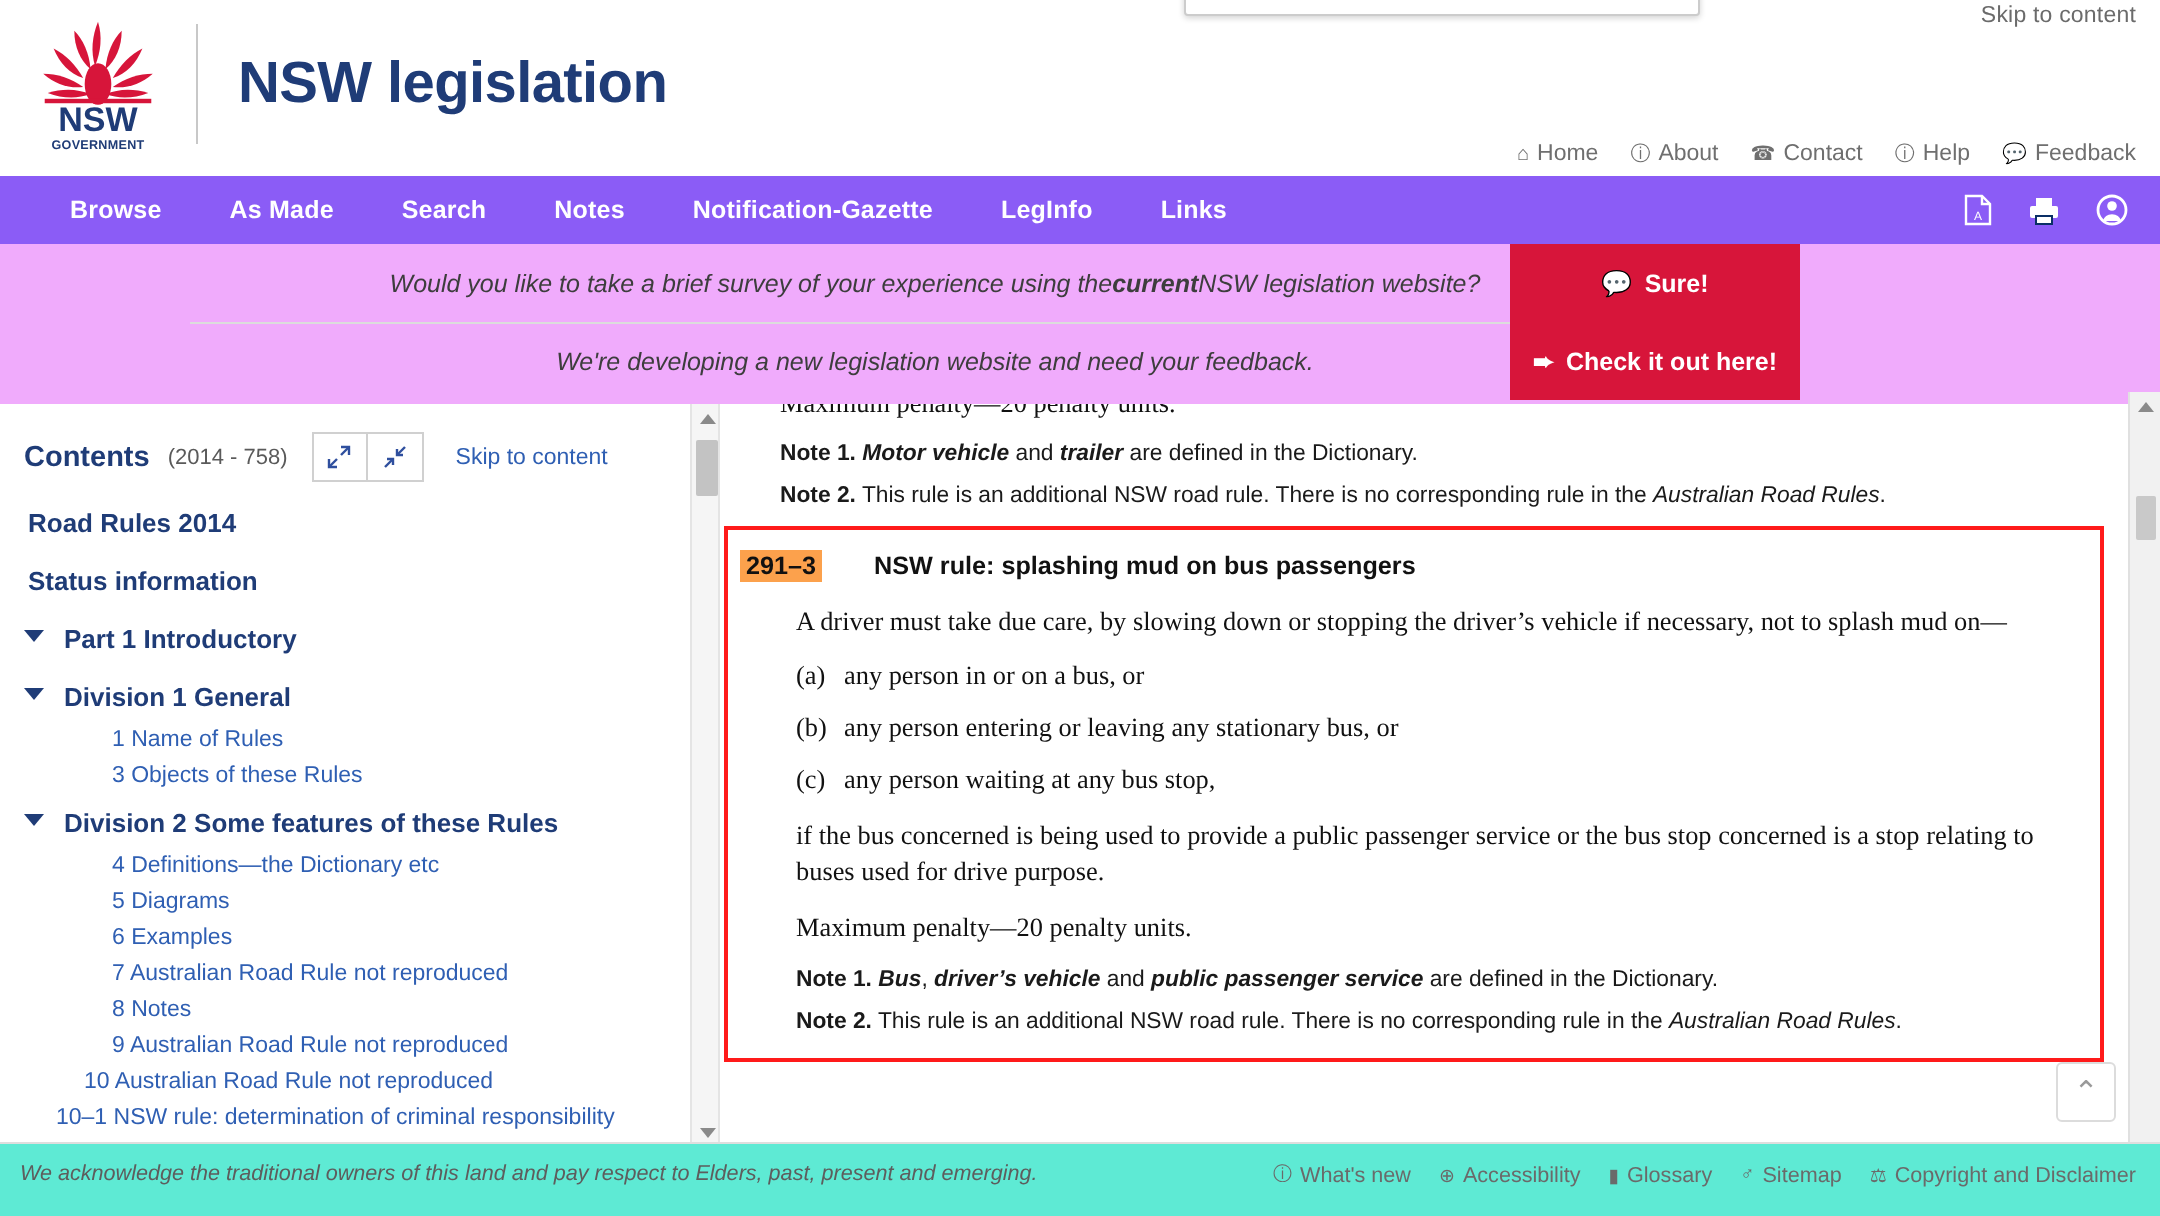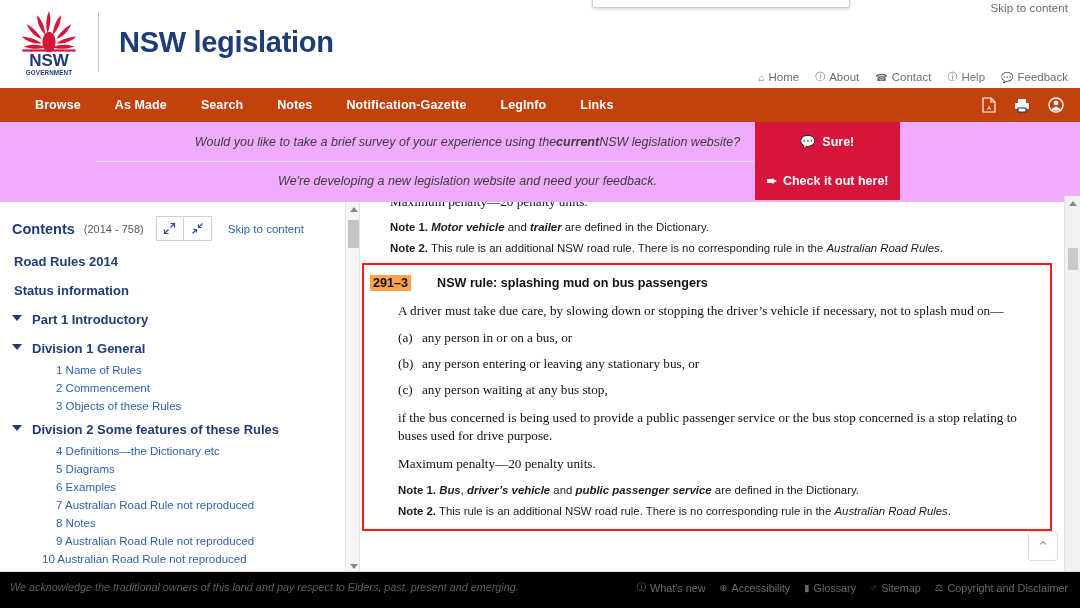--- a/index.html
+++ b/index.html
@@ -39,21 +39,21 @@
   }
   .util-links {
     position: absolute; right: 12px; top: 70px;
     display: flex; gap: 16px; font-size: 11.5px; color: #6f6f6f;
   }
   .util-links a { color: #6f6f6f; text-decoration: none; display:flex; align-items:center; gap:4px; }
   .util-ico { font-size: 10px; display:inline-block; }
 
   
   .navbar {
-    position: relative; height: 34px; background: #c2410c;
+    position: relative; height: 34px; background: #8b5cf6;
     display: flex; align-items: center;
   }
   .navbar-inner { display:flex; align-items:center; height:100%; padding-left: 18px; gap: 0; }
   .nav-item {
     color: #fff; font-size: 12.5px; font-weight: bold;
     padding: 0 17px; line-height: 34px; text-decoration: none; white-space: nowrap;
     letter-spacing: .1px;
   }
   .nav-icons { position:absolute; right: 16px; top:0; height:34px; display:flex; align-items:center; gap: 18px; }
   .nav-icons svg { display:block; }
@@ -170,21 +170,21 @@
   
   .page-scroll {
     position:absolute; right:0; top: 196px; width: 16px; height: 388px;
     background:#f1f1f1; border-left:1px solid #e0e0e0;
   }
   .page-scroll .sb-thumb { left:3px; top:52px; width:10px; height:22px; background:#c9c9c9; }
 
   
   .footer {
     position:absolute; left:0; bottom: 0; width: 1080px; height: 37px;
-    background: #000000; border-top: 1px solid #dedede;
+    background: #5eead4; border-top: 1px solid #dedede;
   }
   .footer-ack {
     position:absolute; left: 10px; top: 9px;
     font-size: 10.8px; font-style: italic; color:#5d5d5d;
   }
   .footer-links {
     position:absolute; right: 12px; top: 9px; display:flex; gap: 14px;
     font-size: 10.8px; color:#6a6a6a;
   }
   .footer-links a { color:#6a6a6a; text-decoration:none; display:flex; align-items:center; gap:4px; }
@@ -332,21 +332,20 @@
         <div class="toc-group">
           <span class="toc-caret"></span>
           <div class="toc-l1 part">Part 1 Introductory</div>
         </div>
 
         <div class="toc-group">
           <span class="toc-caret"></span>
           <div class="toc-l1 part">Division 1 General</div>
           <div style="padding-left:30px;margin-top:-2px;">
             <div class="toc-child">1 Name of Rules</div>
-            <div class="toc-child">2 Commencement</div>
             <div class="toc-child">3 Objects of these Rules</div>
           </div>
         </div>
 
         <div class="toc-group">
           <span class="toc-caret"></span>
           <div class="toc-l1 part">Division 2 Some features of these Rules</div>
           <div style="padding-left:30px;margin-top:-2px;">
             <div class="toc-child">4 Definitions—the Dictionary etc</div>
             <div class="toc-child">5 Diagrams</div>

